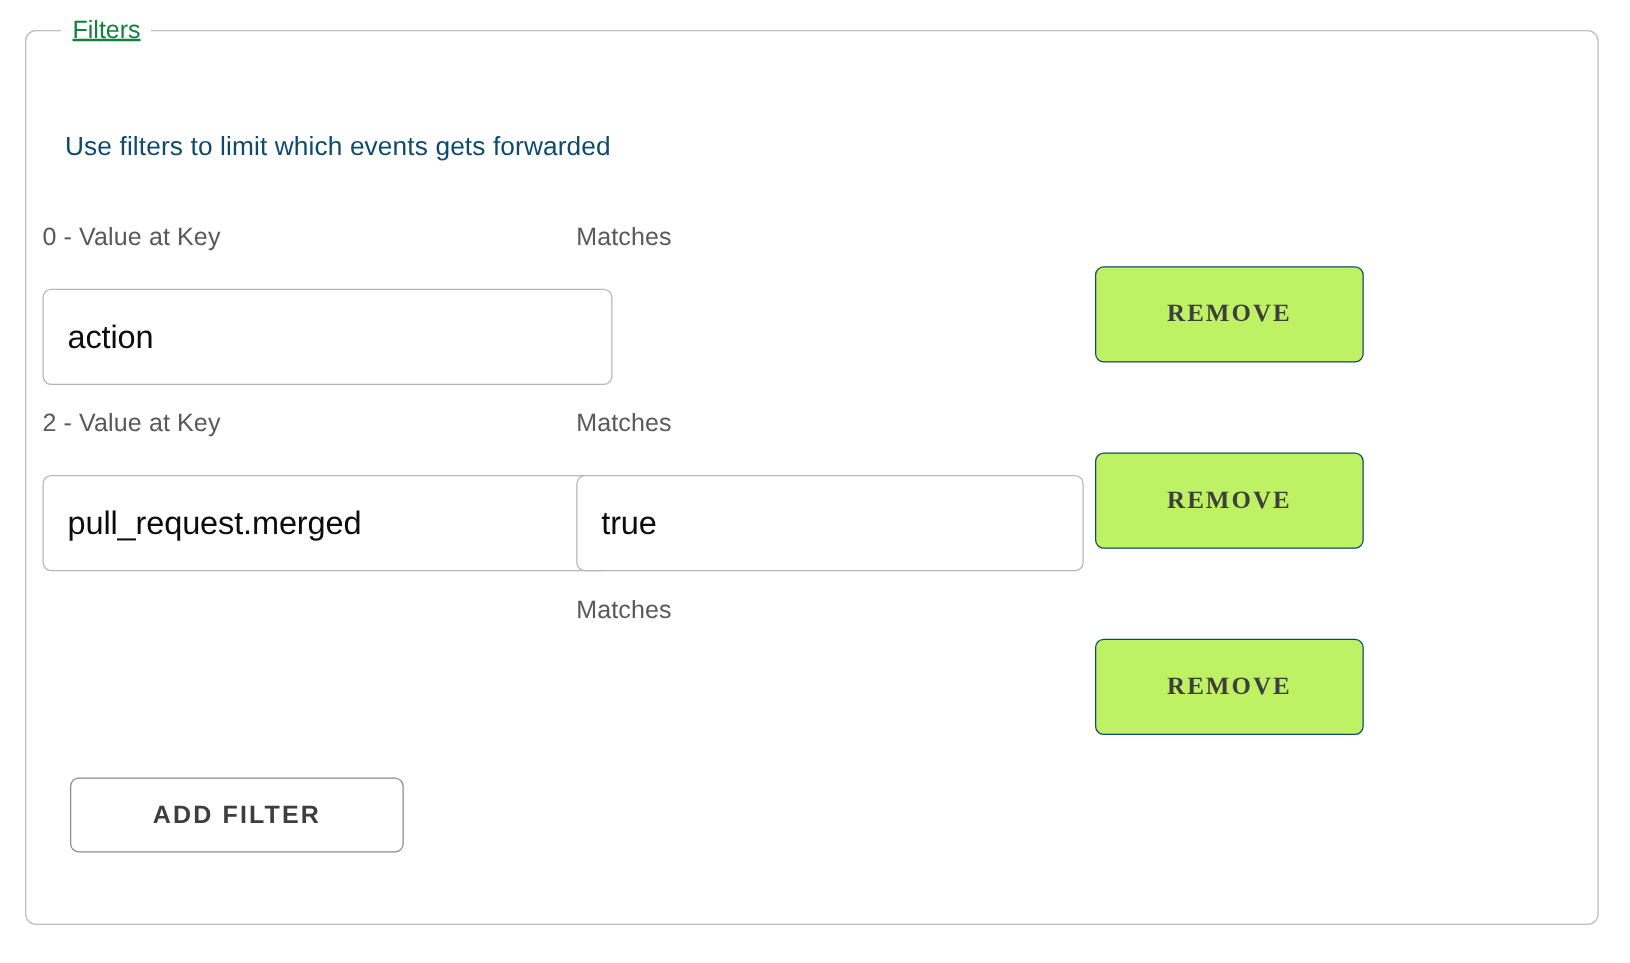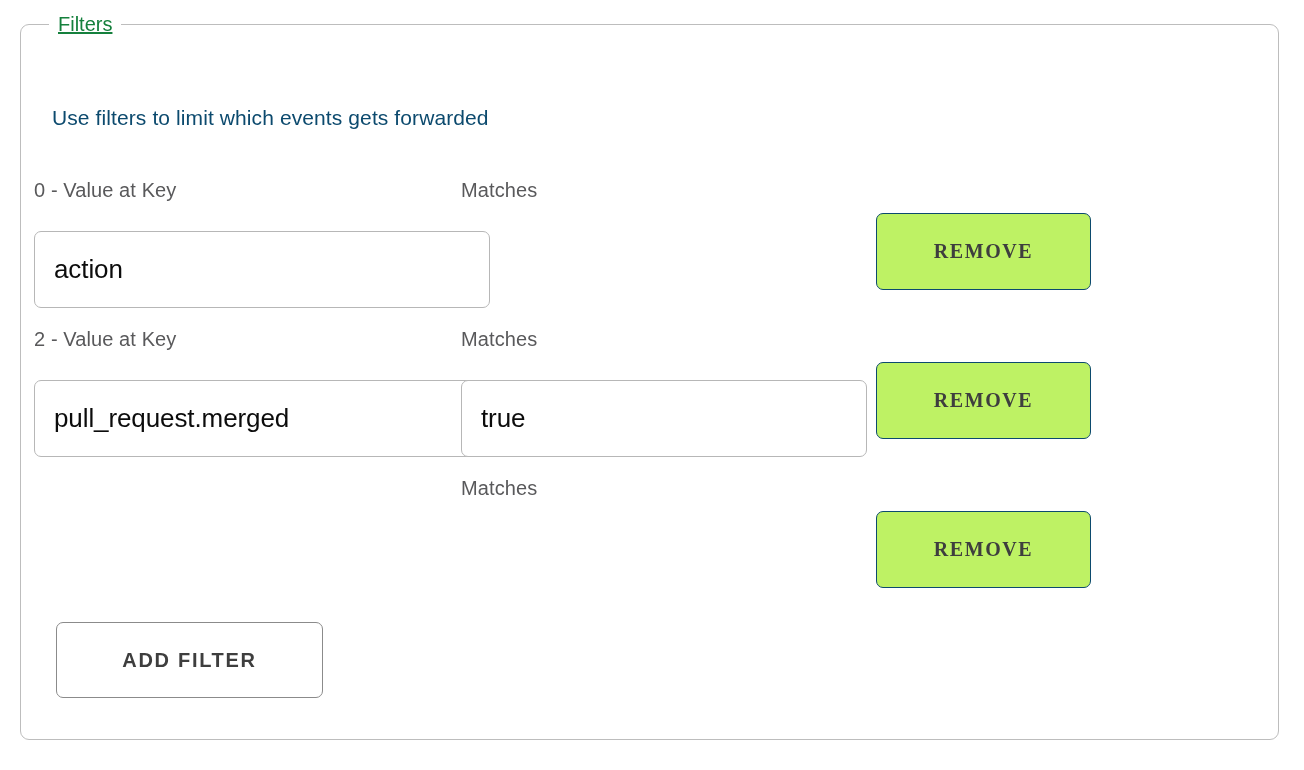--- a/index.html
+++ b/index.html
@@ -118,21 +118,21 @@
     cursor: pointer;
     padding: 0;
     text-transform: uppercase;
   }
 
   .add-filter-button {
     position: absolute;
     left: 35px;
     top: 588px;
     width: 267px;
-    height: 76px;
+    height: 60px;
     box-sizing: border-box;
     border: 1px solid #8b8b8b;
     border-radius: 7px;
     background: #ffffff;
     font-family: "Liberation Sans", sans-serif;
     font-size: 20px;
     font-weight: bold;
     letter-spacing: 1.7px;
     color: #3e3e3e;
     cursor: pointer;

